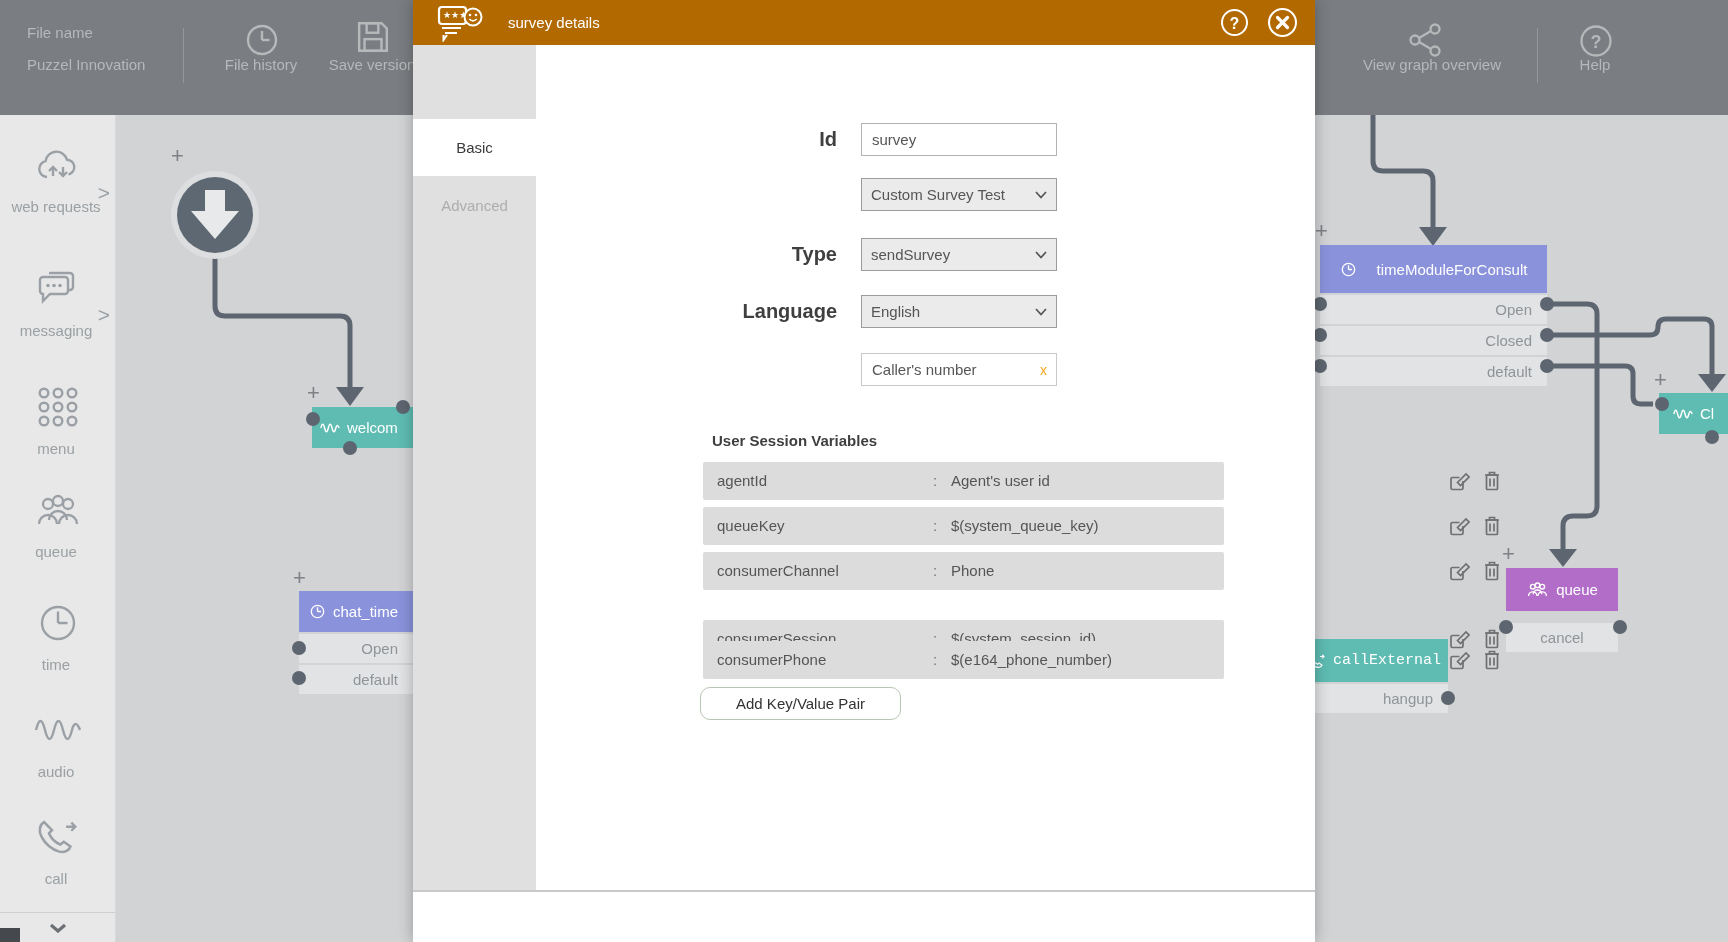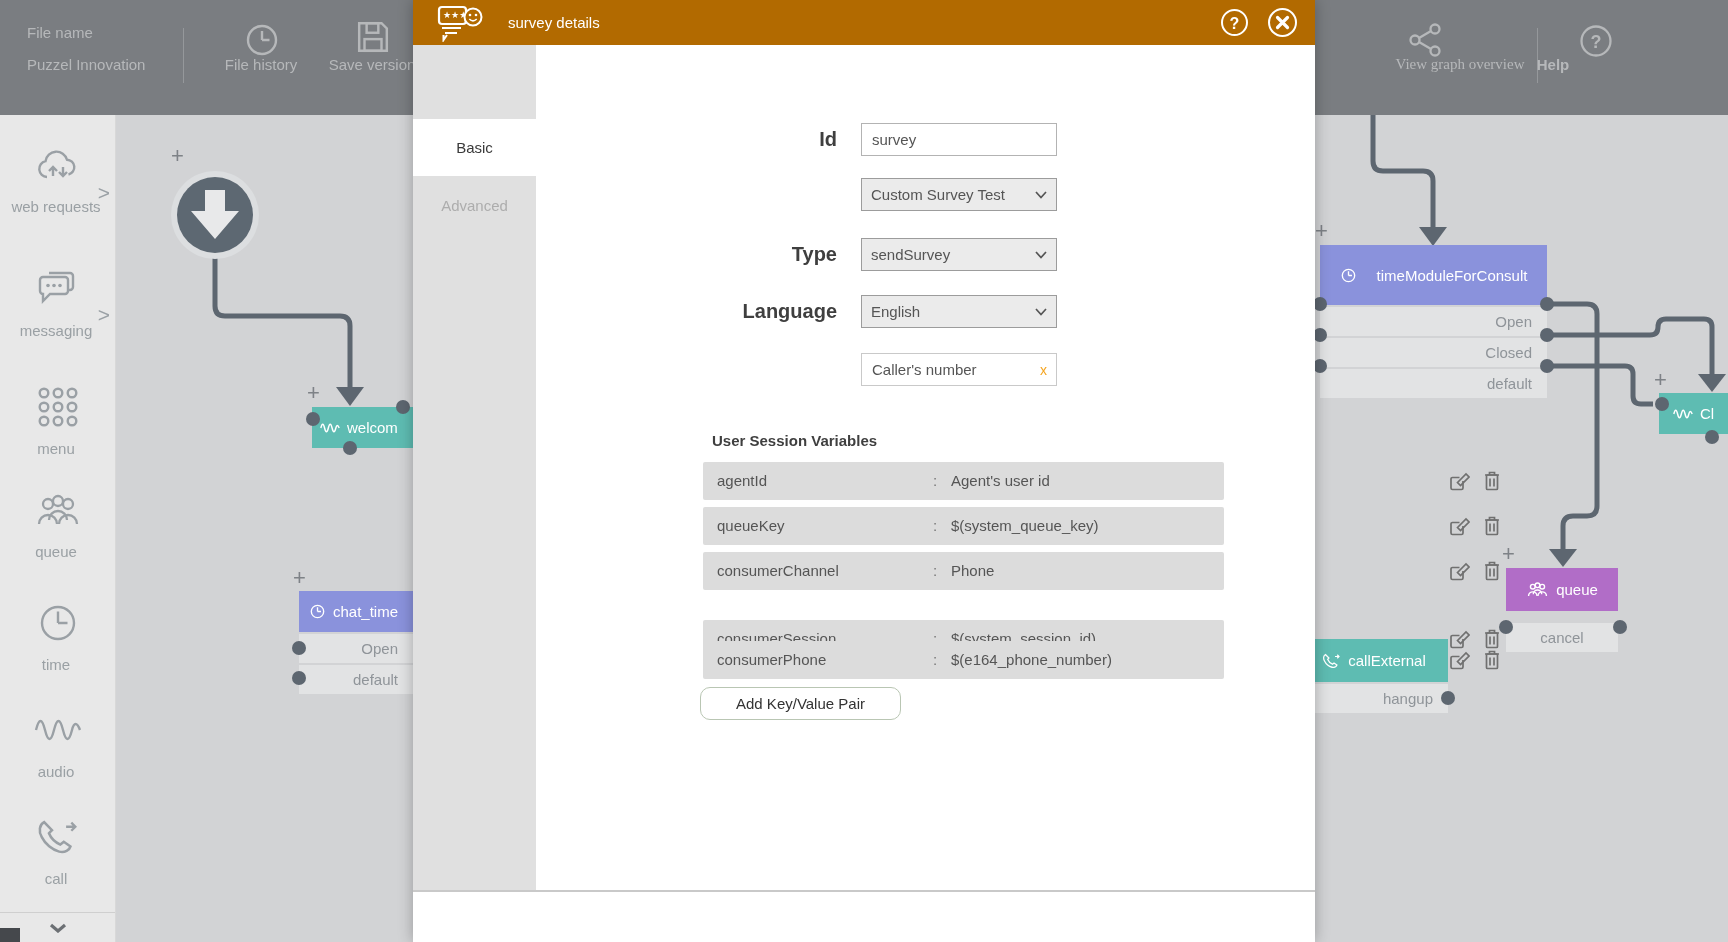--- a/index.html
+++ b/index.html
@@ -132,21 +132,21 @@
           <circle cx="22" cy="22" r="16" fill="none" stroke="#fff" stroke-width="3.5"></circle>
           <path d="M22 22 V11 M22 22 H31" stroke="#fff" stroke-width="3.5" fill="none"></path>
         </svg>
         <span class="nh-label">chat_time</span>
       </div>
       <div class="np">Open</div>
       <div class="np">default</div>
     </div>
 
     <div class="node" style="left:1320px;top:245px;width:227px;">
-      <div class="nh center blue" style="height:60px;gap:20px;">
+      <div class="nh center blue" style="height:48px;gap:20px;">
         <svg width="17" height="17" viewBox="0 0 44 44">
           <circle cx="22" cy="22" r="16" fill="none" stroke="#fff" stroke-width="3.5"></circle>
           <path d="M22 22 V11 M22 22 H31" stroke="#fff" stroke-width="3.5" fill="none"></path>
         </svg>
         <span class="nh-label">timeModuleForConsult</span>
       </div>
       <div class="np">Open</div>
       <div class="np">Closed</div>
       <div class="np">default</div>
     </div>
@@ -162,21 +162,21 @@
             <circle cx="33" cy="10" r="5"></circle>
               <path d="M24 30 a9 9 0 0 1 18 0"></path>
           </g>
         </svg>
         <span class="nh-label">queue</span>
       </div>
       <div class="np" style="text-align:center;padding-right:0;margin-top:12px;">cancel</div>
     </div>
 
     <div class="node" style="left:1300px;top:639px;width:148px;">
-      <div class="nh center teal" style="height:43px;">
+      <div class="nh center teal" style="height:43px;font-family:Liberation Mono, monospace;">
         <svg width="19" height="15" viewBox="0 0 38 30">
           <path d="M7 3 C3 5 2 11 5 16 C8 22 14 27 20 28.5 C25 29.8 29 27 29.8 24 L24 20 L21 22.4 C17 20.6 12.8 16.6 11.2 12.6 L13.8 10 Z" fill="none" stroke="#fff" stroke-width="2.6"></path>
           <path d="M26 7 h8 m-3.5 -3.5 l3.5 3.5 -3.5 3.5" fill="none" stroke="#fff" stroke-width="2.4"></path>
         </svg>
         <span class="nh-label">callExternal</span>
       </div>
       <div class="np">hangup</div>
     </div>
 
     <div class="node" style="left:1659px;top:393px;width:85px;">
@@ -232,31 +232,31 @@
 
     <div class="tb-btn">
       <svg class="tb-icon" style="left:1407px;top:22px;" width="36" height="36" viewBox="0 0 36 36">
         <g fill="none" stroke="#b6b8ba" stroke-width="2.3">
           <circle cx="8" cy="18" r="4.5"></circle>
             <circle cx="28" cy="7" r="4.5"></circle>
             <circle cx="28" cy="29" r="4.5"></circle>
           <path d="M12 16 L24 9 M12 20 L24 27"></path>
         </g>
       </svg>
-      <div class="tb-label" style="left:1370px;top:56px;width:180px;font-family:Liberation Serif, serif;">View graph overview</div>
+      <div class="tb-label" style="left:1342px;top:56px;width:180px;">View graph overview</div>
     </div>
 
     <div class="tb-div" style="left:1537px;"></div>
 
     <div class="tb-btn">
       <svg class="tb-icon" style="left:1578px;top:23px;" width="36" height="36" viewBox="0 0 36 36">
         <circle cx="18" cy="18" r="14.5" fill="none" stroke="#b6b8ba" stroke-width="2.3"></circle>
         <text x="18" y="25" text-anchor="middle" font-size="18" font-weight="bold" fill="#b6b8ba">?</text>
       </svg>
-      <div class="tb-label" style="left:1503px;top:56px;width:100px;font-weight:bold;">Help</div>
+      <div class="tb-label" style="left:1545px;top:56px;width:100px;">Help</div>
     </div>
   </div>
 
   <div class="sidebar">
 
     <div>
       <svg class="side-icon" style="top:33px;" width="46" height="36" viewBox="0 0 46 36">
         <g fill="none" stroke="#9aa0a5" stroke-width="2.4">
           <path d="M12 29 a8 8 0 0 1 -1.5 -15.8 a11 11 0 0 1 21.5 -1.5 a7.5 7.5 0 0 1 1.5 14.8"></path>
           <path d="M18 28 v-9 m-4 4 l4 -4 4 4"></path>

